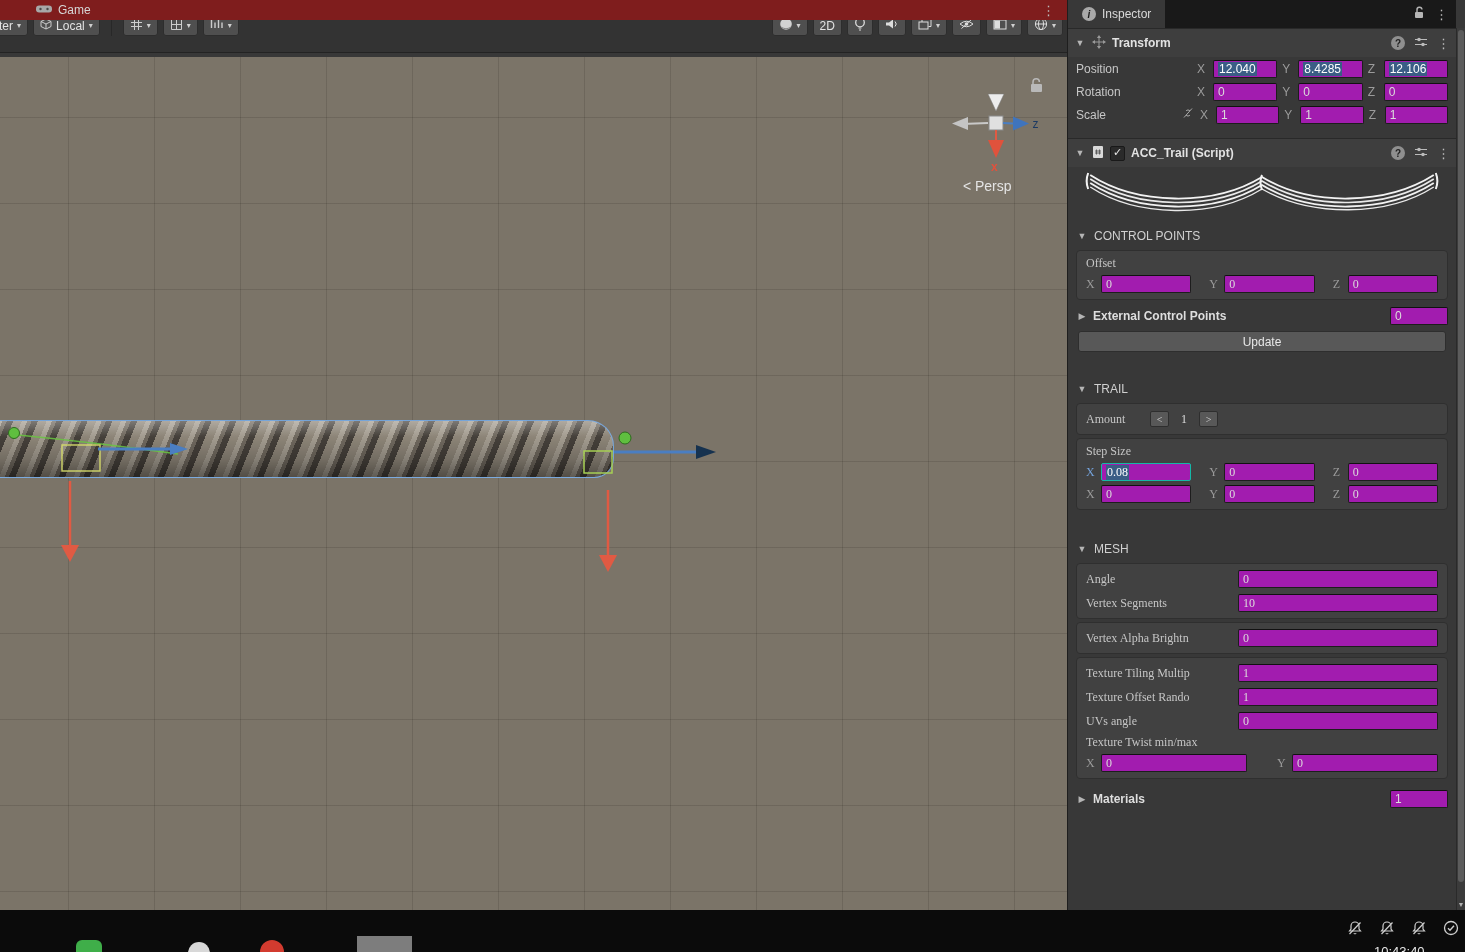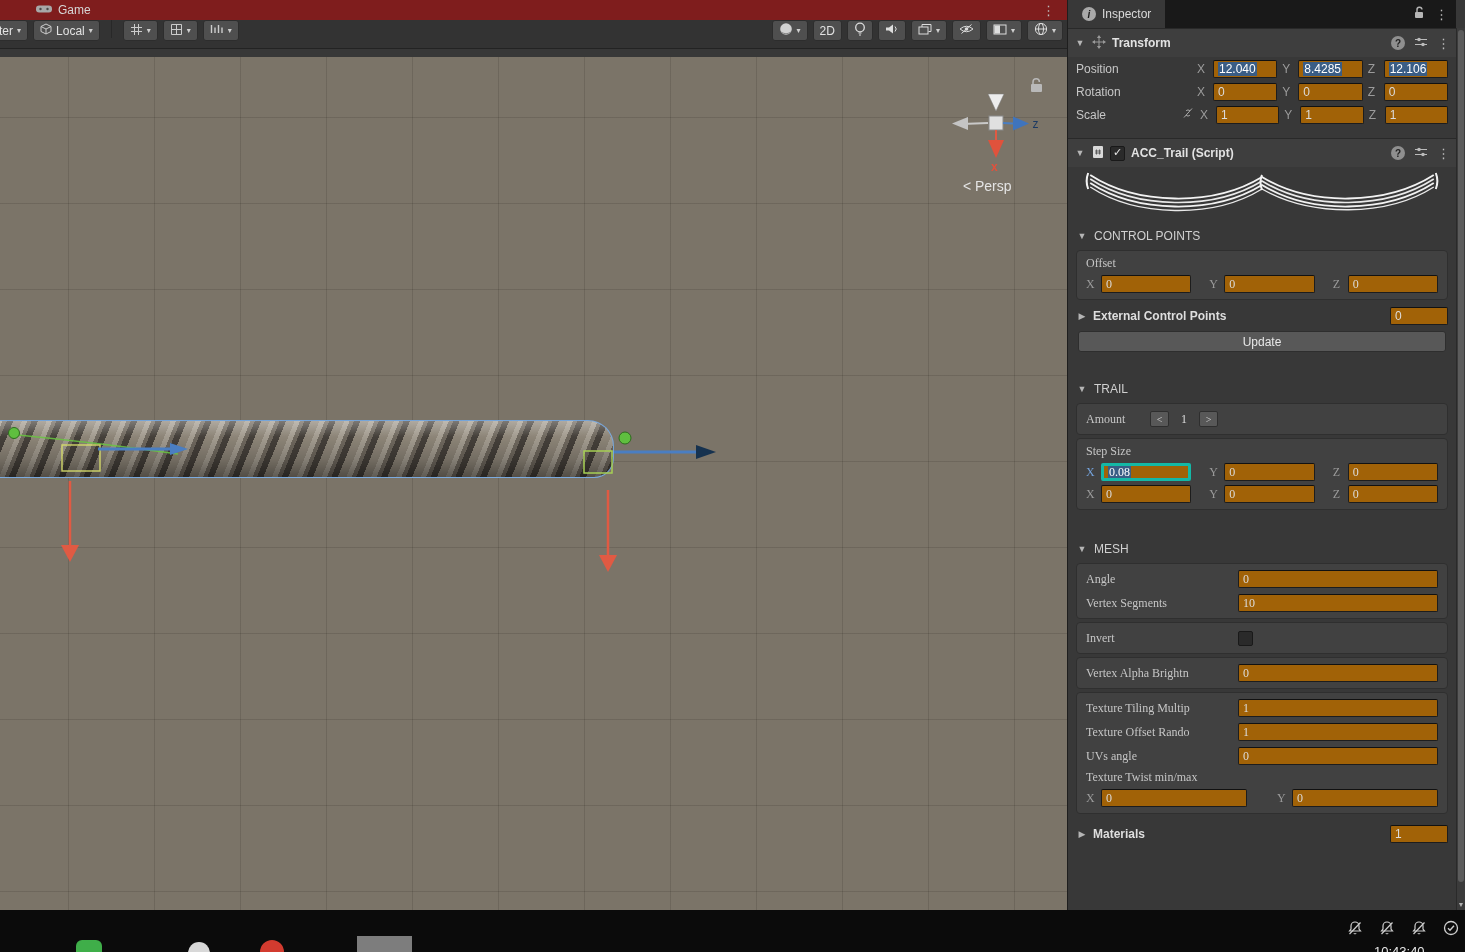--- a/index.html
+++ b/index.html
@@ -7,21 +7,21 @@
   body {
     width:1465px; height:952px; overflow:hidden; position:relative;
     background:#383838; color:#d2d2d2;
     font-family:"Liberation Sans", sans-serif; font-size:12px;
   }
   
   .scene { position:absolute; left:0; top:0; width:1067px; height:910px; overflow:hidden; }
   .tabbar { height:20px; background:#7f1d1d; display:flex; align-items:center; position:relative; }
   .tab-game { height:100%; display:flex; align-items:center; gap:6px; padding:0 12px; margin-left:24px; color:#d6d6d6; }
   .tab-kebab { position:absolute; right:12px; color:#bdbdbd; font-size:13px; cursor:default; }
-  .toolbar { height:29px; background:#333333; border-bottom:1px solid #232323; display:flex; align-items:flex-start; padding:0 4px; gap:5px; }
+  .toolbar { height:29px; background:#333333; border-bottom:1px solid #232323; display:flex; align-items:flex-end; padding:16px 4px; gap:5px; }
   .tbtn { background:#4f4f4f; border:1px solid #2d2d2d; border-radius:3px; height:21px;
           display:inline-flex; align-items:center; gap:4px; padding:0 6px; color:#e2e2e2; }
   .caret { font-size:8px; color:#cfcfcf; line-height:1; }
   .tsep { width:1px; height:18px; background:#282828; margin:0 6px; }
   .tspacer { flex:1; }
   .viewport { position:absolute; left:0; top:57px; width:1067px; height:853px; overflow:hidden;
     background-color:#7b7468;
     background-image: linear-gradient(rgba(40,36,30,.16) 1px, transparent 1px),
                       linear-gradient(90deg, rgba(40,36,30,.16) 1px, transparent 1px);
     background-size:86px 86px; background-position:-18px -26px; }
@@ -44,24 +44,24 @@
   .comp-head { height:28px; display:flex; align-items:center; gap:6px; padding:0 6px; background:#3e3e3e; }
   .fold { font-size:9px; color:#b5b5b5; width:12px; text-align:center; flex-shrink:0; }
   .comp-title { font-weight:bold; color:#e2e2e2; white-space:nowrap; }
   .head-right { margin-left:auto; display:flex; align-items:center; gap:9px; }
   .help { width:14px; height:14px; border-radius:50%; background:#8f8f8f; color:#222; font-size:10px; font-weight:bold;
     display:flex; align-items:center; justify-content:center; }
   .prow { display:flex; align-items:center; height:23px; padding:0 8px; gap:5px; }
   .plabel { width:116px; flex-shrink:0; color:#c6c6c6; white-space:nowrap; overflow:hidden; }
   .axis { width:11px; flex-shrink:0; color:#9b9b9b; }
   .axis.blue { color:#74a2da; }
-  .fld { flex:1; min-width:0; height:18px; background:#a16207; border:1px solid #1d1d1d; border-top-color:#111;
+  .fld { flex:1; min-width:0; height:18px; background:#a21caf; border:1px solid #1d1d1d; border-top-color:#111;
     border-radius:2px; padding:0 4px; display:flex; align-items:center; color:#dcdcdc; overflow:hidden; }
   .fld.w56 { flex:0 0 58px; }
-  .fld.focus { border:3px solid #14b8a6; }
+  .fld.focus { border:1px solid #14b8a6; }
   .fld .sel { background:#3a5d85; color:#fff; padding:0 1px; }
   .gbox { background:#414141; border:1px solid #2f2f2f; border-radius:4px; margin:3px 8px; padding:3px 3px;font-family:Liberation Serif, serif; }
   .glabel { padding:2px 6px; color:#c6c6c6; height:20px; }
   .xyzrow { display:flex; gap:18px; padding:1px 6px 3px; }
   .axgrp { flex:1; display:flex; align-items:center; gap:4px; min-width:0; }
   .sect { display:flex; align-items:center; gap:6px; padding:4px 8px; height:22px; color:#d0d0d0; }
   .boldlabel { font-weight:bold; color:#dedede; flex:1; }
   .btn-update { margin:4px 10px 6px; height:21px; background:#585858; border:1px solid #2e2e2e; border-radius:3px;
     display:flex; align-items:center; justify-content:center; color:#e8e8e8; }
   .stepbtn { width:19px; height:16px; background:#585858; border:1px solid #2e2e2e; border-radius:2px;
@@ -458,26 +458,20 @@
           </div>
         </div>
       <div class="mrow">
           <span class="mlabel">Vertex Segments</span>
           <div class="fld">
             <span>10</span>
           </div>
         </div>
     </div>
 
-    <div class="gbox">
-      <div class="mrow">
-          <span class="mlabel">Invert</span>
-          <span class="chk"></span>
-        </div>
-    </div>
 
     <div class="gbox">
       <div class="mrow">
           <span class="mlabel">Vertex Alpha Brightn</span>
           <div class="fld">
             <span>0</span>
           </div>
         </div>
     </div>
 

